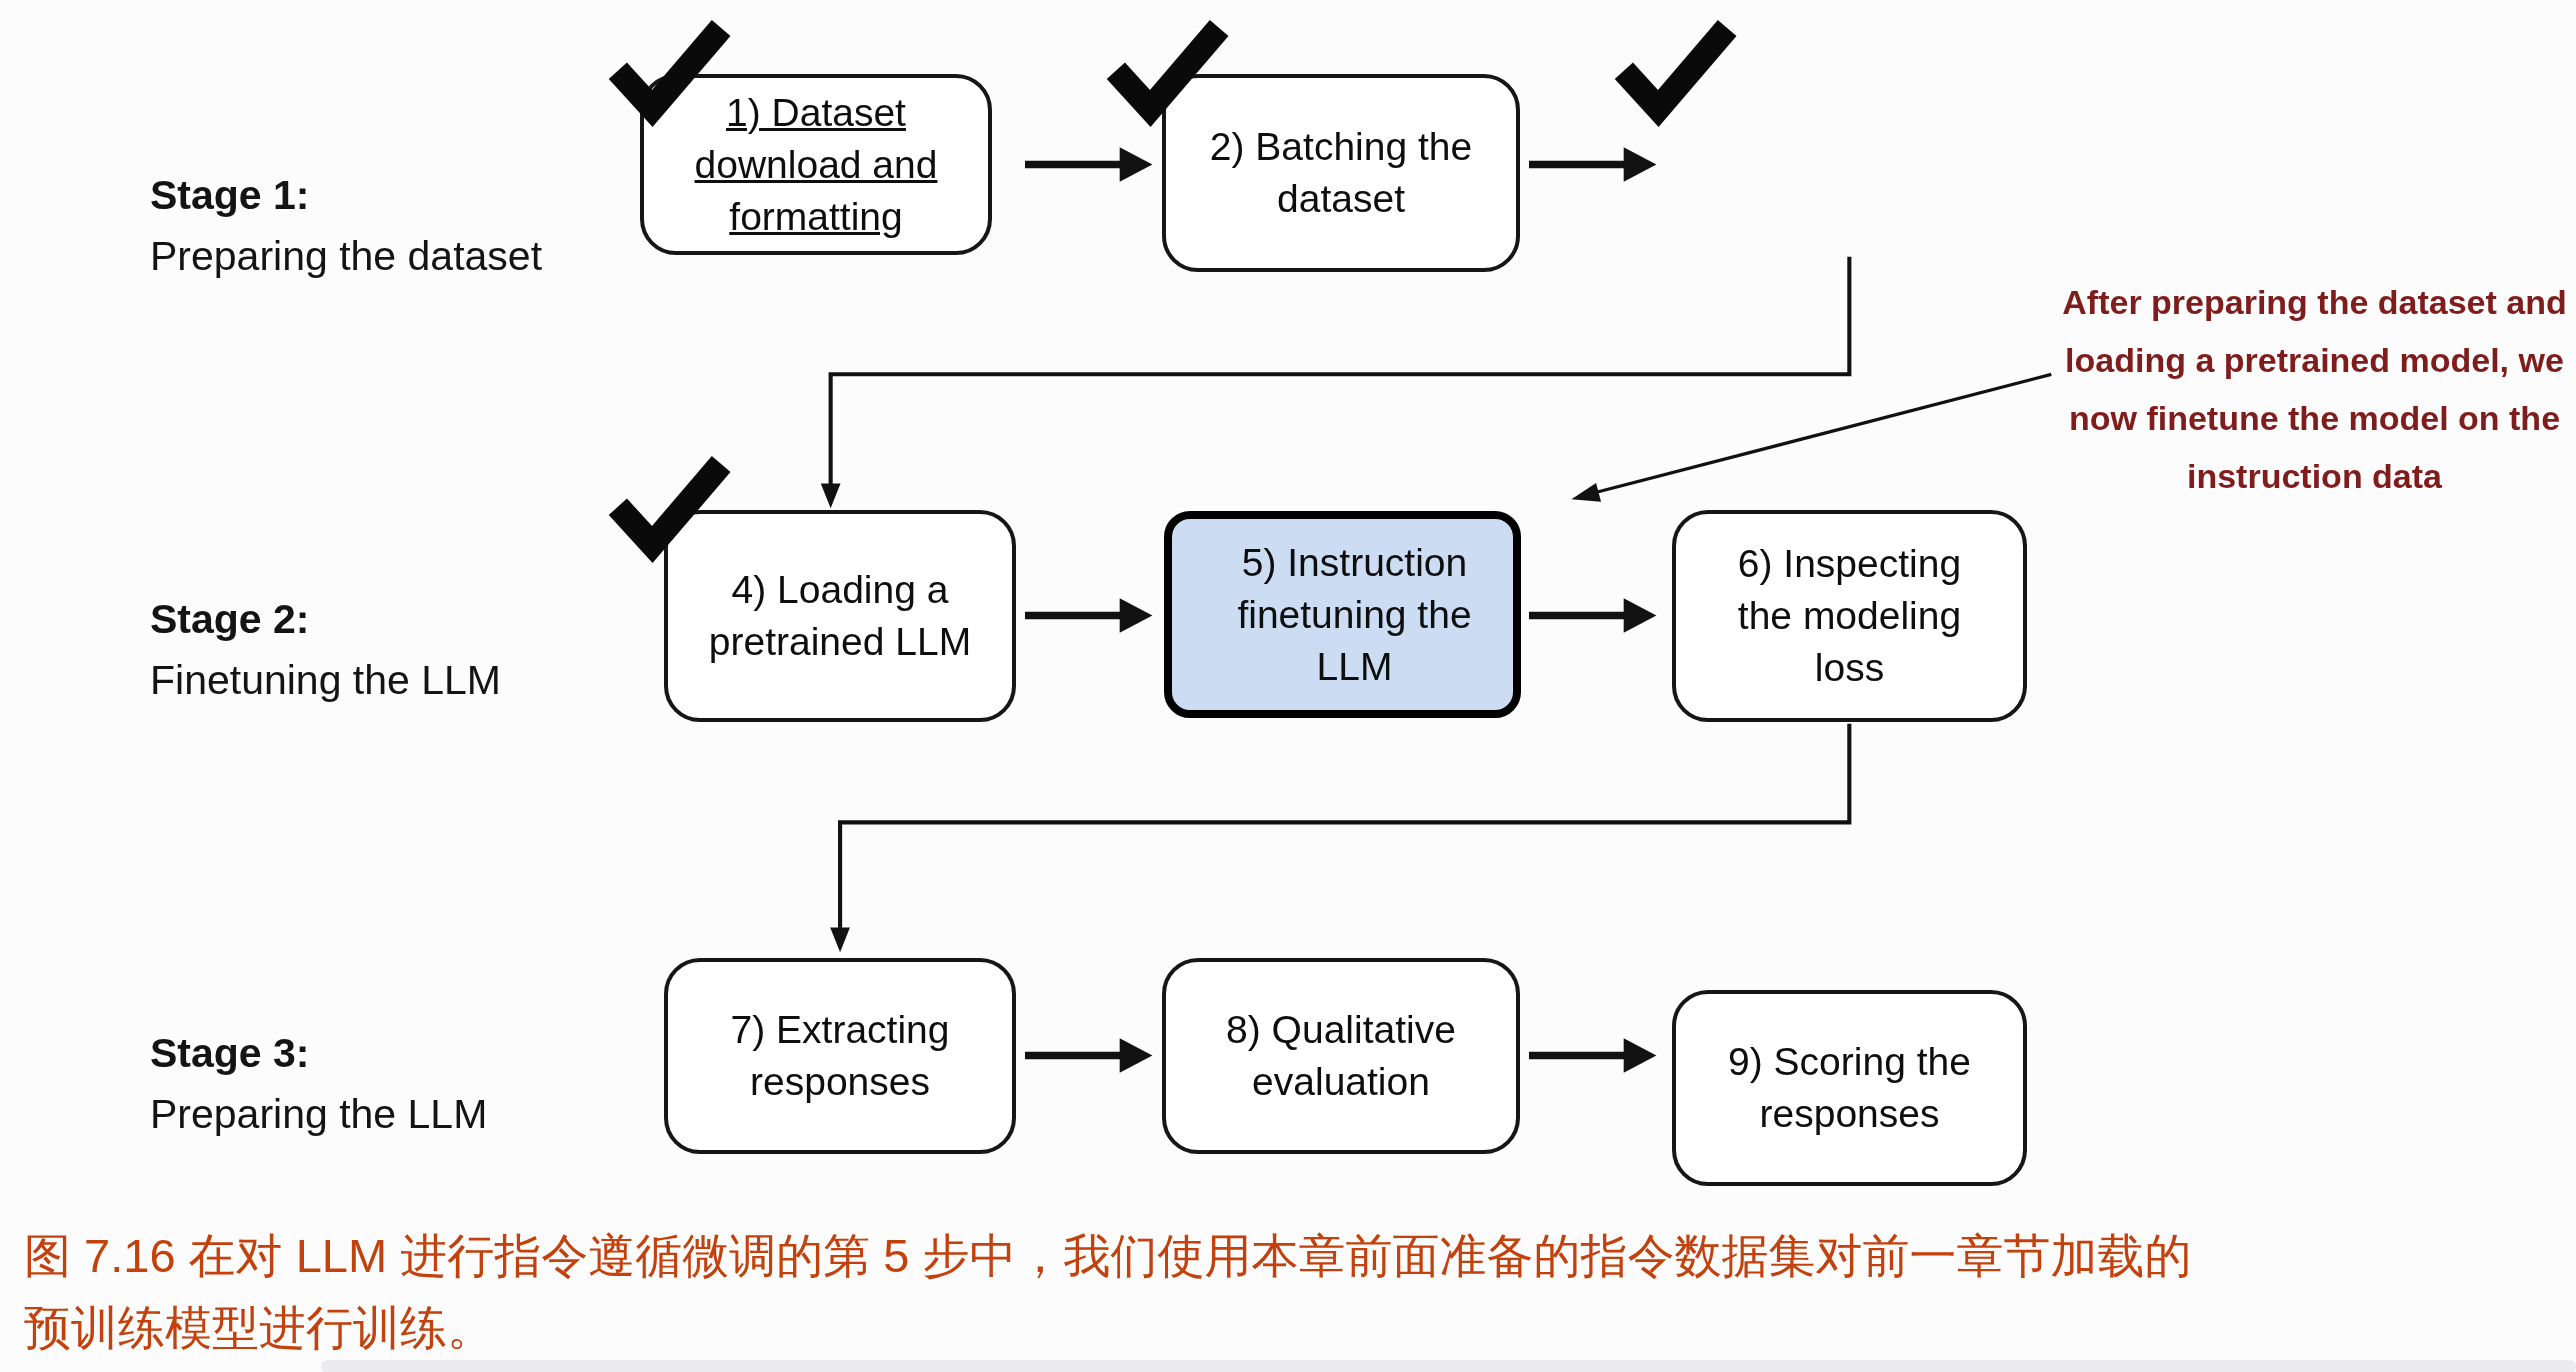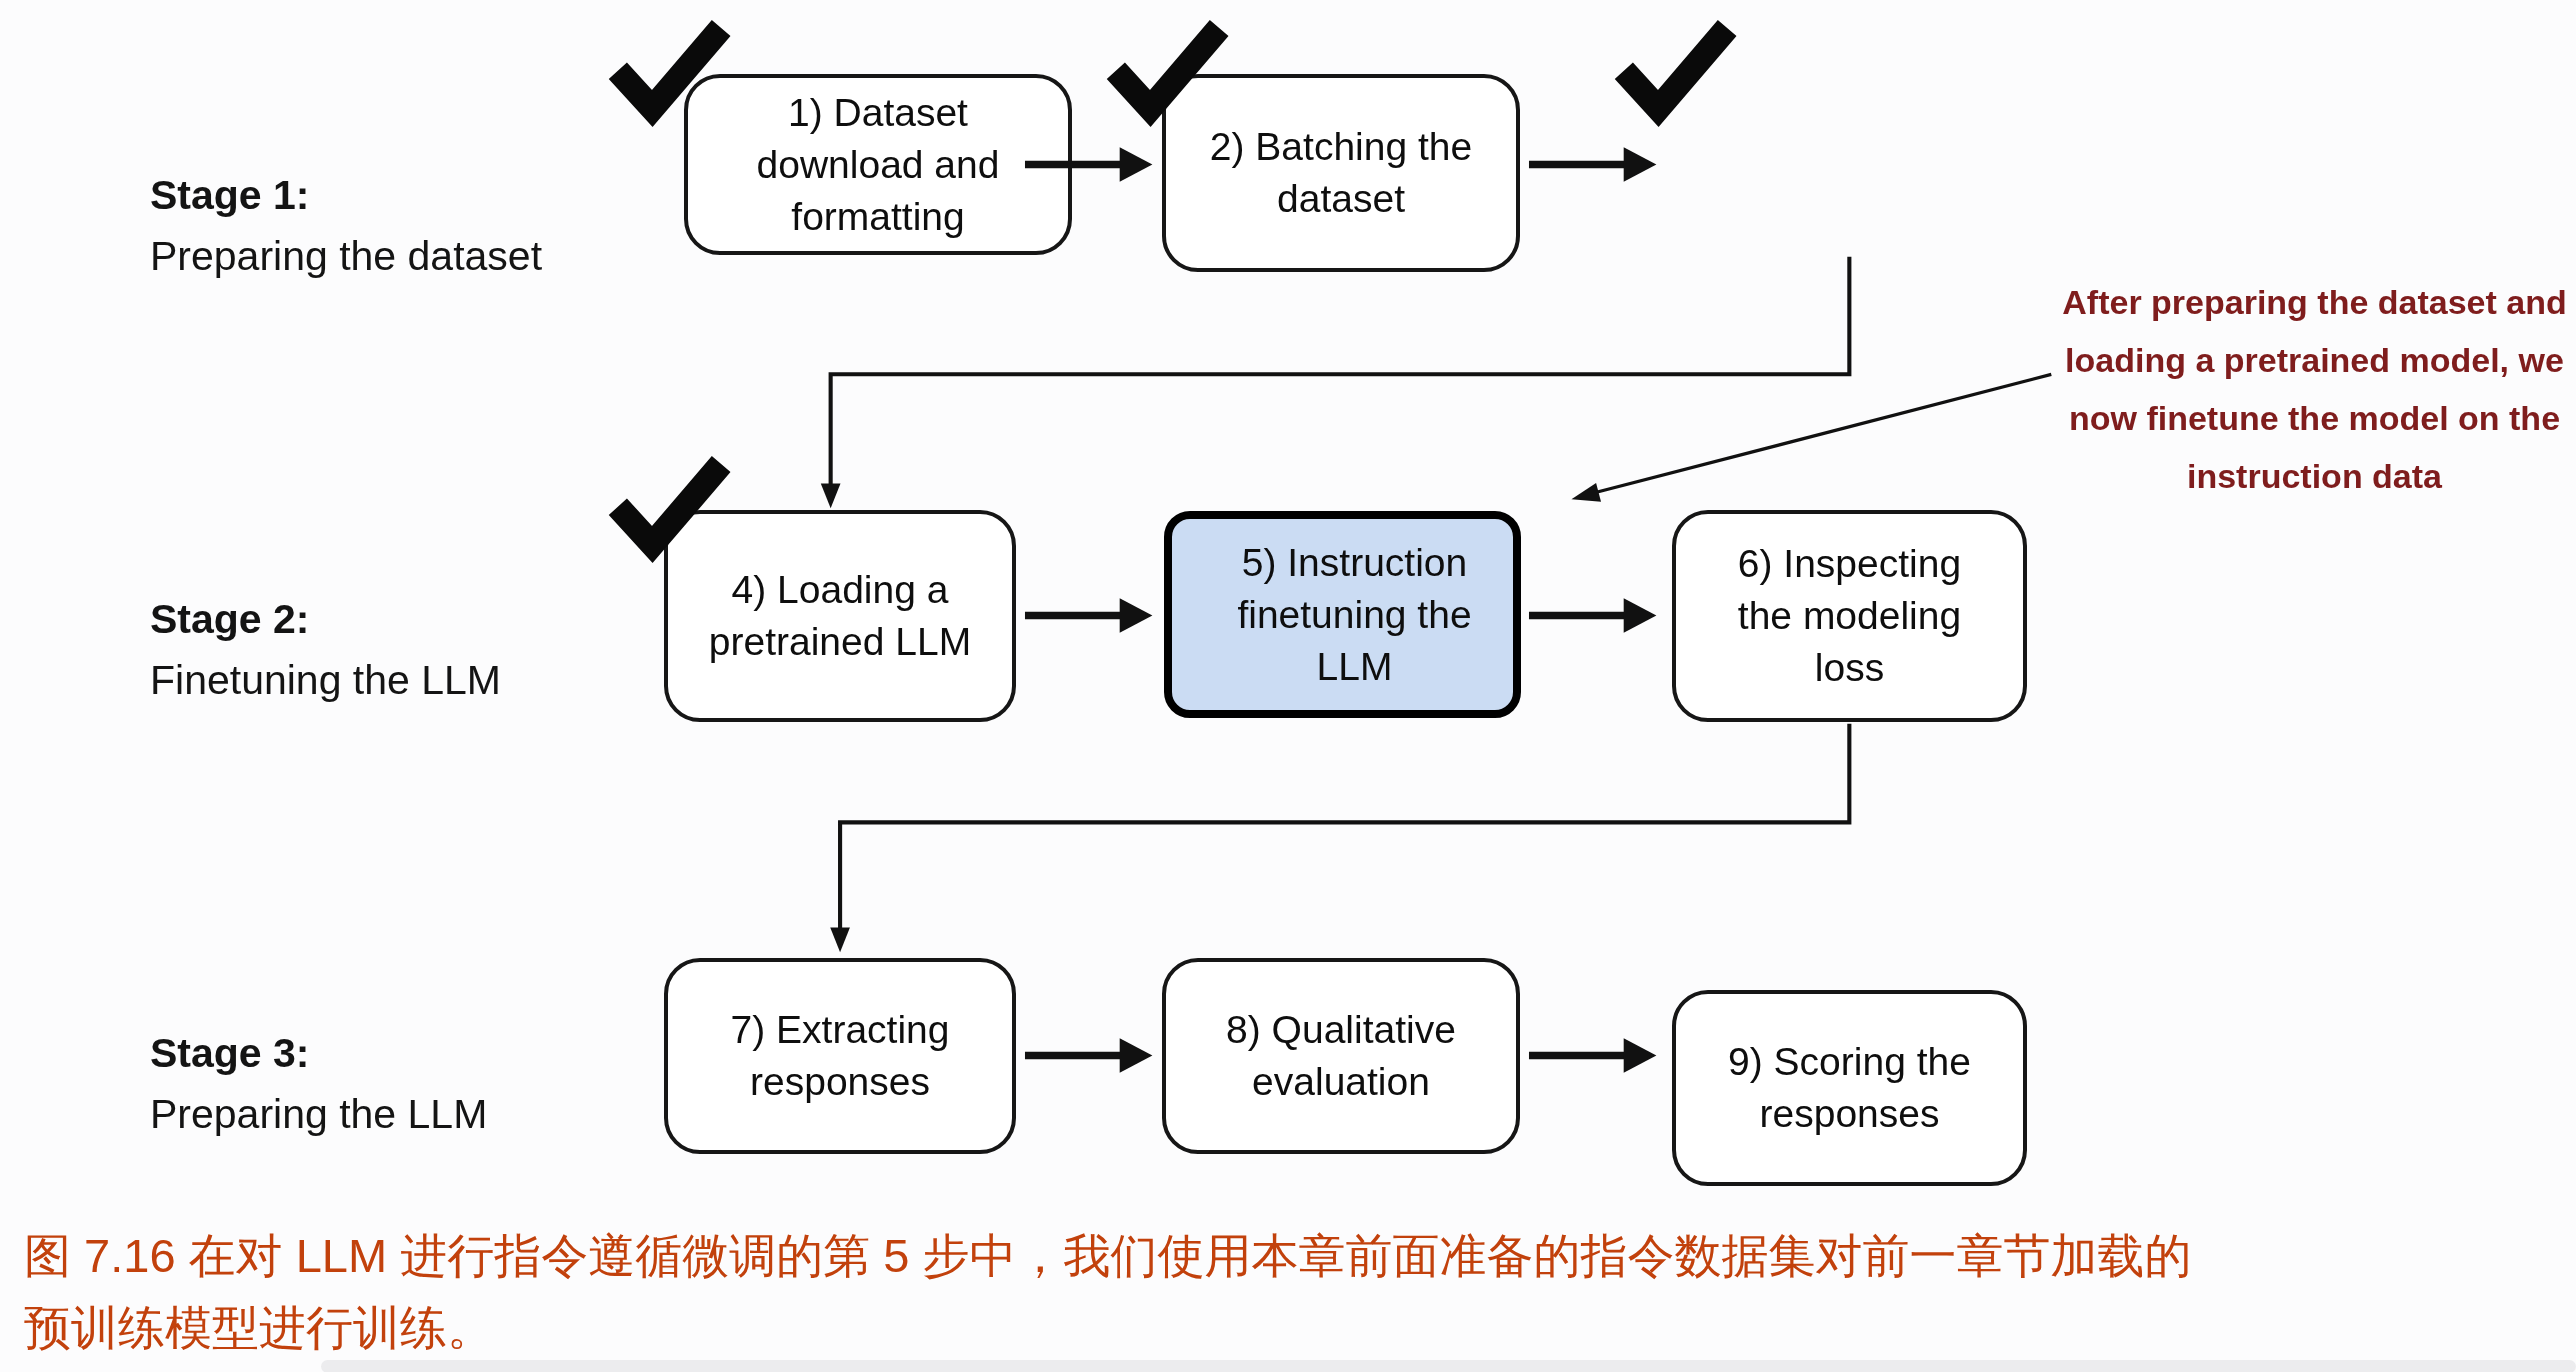--- a/index.html
+++ b/index.html
@@ -65,21 +65,21 @@
   </div>
   <div class="stage" style="left:150px; top:556px;">
     <div class="stage-title">Stage 2:</div>
     <div class="stage-sub">Finetuning the LLM</div>
   </div>
   <div class="stage" style="left:150px; top:990px;">
     <div class="stage-title">Stage 3:</div>
     <div class="stage-sub">Preparing the LLM</div>
   </div>
 
-  <div class="box" style="left:684px; top:74px; width:388px; height:181px;">1) Dataset
+  <div class="box" style="left:640px; top:74px; width:352px; height:181px;text-decoration:underline;">1) Dataset
 download and
 formatting</div>
   <div class="box" style="left:1162px; top:74px; width:358px; height:198px;">2) Batching the
 dataset</div>
 
   <div class="box" style="left:664px; top:510px; width:352px; height:212px;">4) Loading a
 pretrained LLM</div>
   <div class="box hl" style="left: 1164px; top: 511px; width: 357px; height: 207px; background: rgb(203, 220, 243);">5) Instruction
 finetuning the
 LLM</div>

